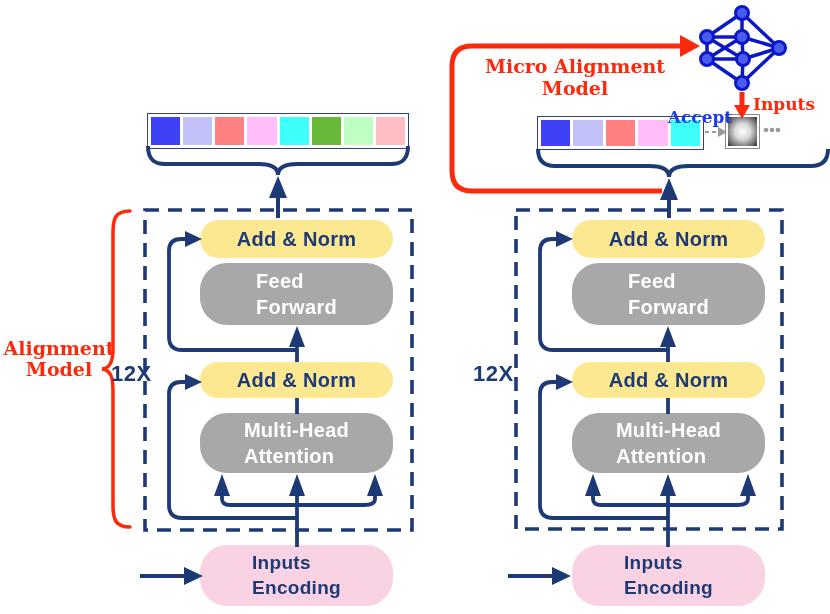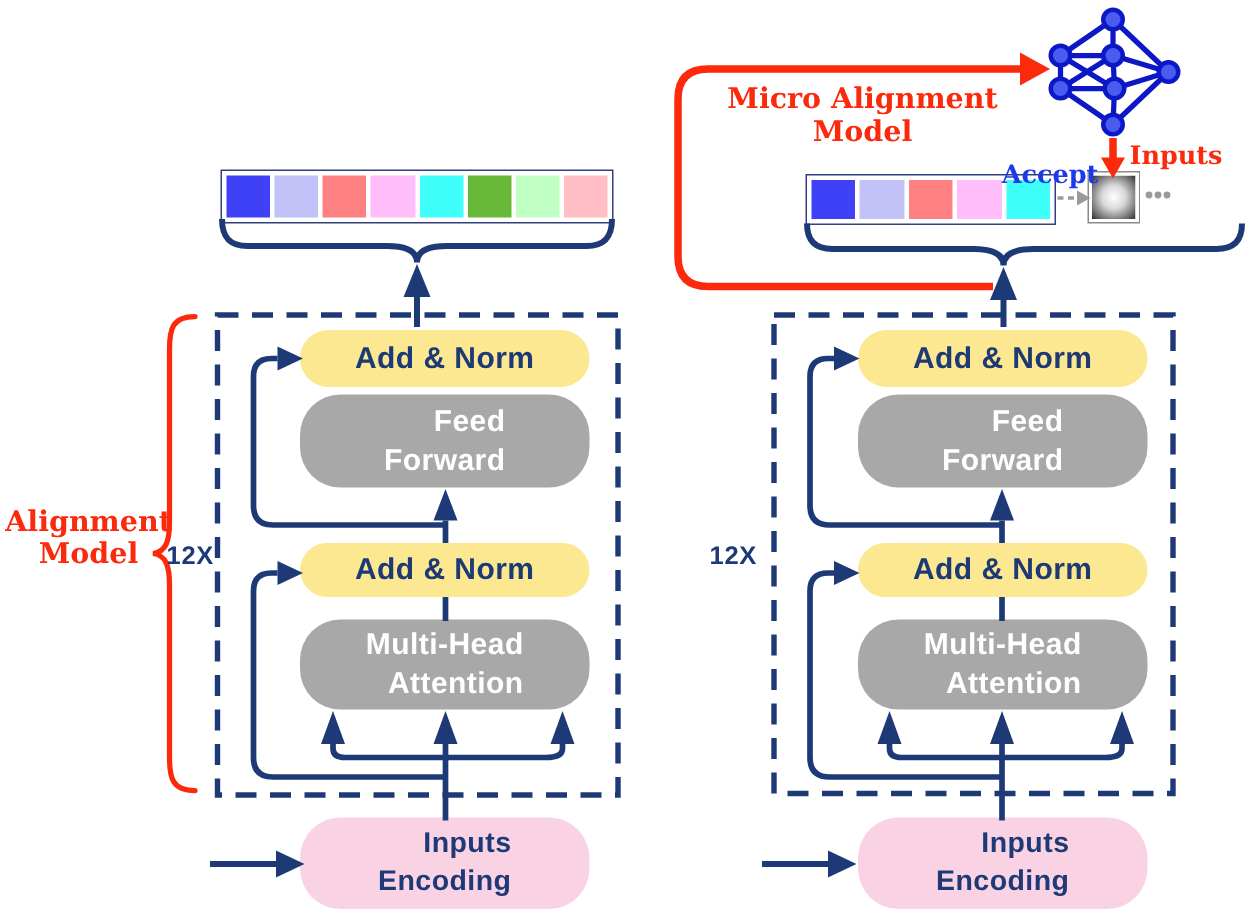--- a/index.html
+++ b/index.html
@@ -14,42 +14,42 @@
   .navy-stroke{stroke:var(--navy);fill:none;}
   .navy-fill{fill:var(--navy);}
   .red-stroke{stroke:var(--red);fill:none;}
   .red-fill{fill:var(--red);}
   .nn-edge{stroke:var(--nn-blue);stroke-width:3.5;stroke-linecap:round;}
   .nn-node{fill:var(--nn-node);stroke:var(--nn-blue);stroke-width:3;}
   .gray-fill{fill:var(--muted-gray);}
   .gray-stroke{stroke:var(--muted-gray);fill:none;}
 
   .pill{position:absolute;display:flex;align-items:center;justify-content:center;
-        z-index:4;text-align:right;}
+        z-index:4;text-align:left;}
   .pill .lbl{white-space:pre-line;font-weight:bold;font-size:20px;line-height:1.3;
         letter-spacing:.3px;color:var(--navy);}
   .pill.yellow{background:var(--yellow);border-radius:19px;}
   .pill.gray{background:var(--gray);border-radius:27px;}
   .pill.gray .lbl{color:#fff;}
   .pill.pink{background:var(--pink);border-radius:27px;}
 
   .token-strip{position:absolute;display:flex;gap:3px;background:#fff;padding:3px;
         box-sizing:border-box;border:1px solid #33407e;z-index:3;}
   .token{flex:1 1 0;}
 
   .masked-token{position:absolute;left:726px;top:115px;width:33px;height:33px;
         box-sizing:border-box;border:2px solid #fff;box-shadow:0 0 0 1px #8a8a8a;
         background:radial-gradient(circle at 50% 50%, #ffffff 0%, #d9d9d9 38%, #6e6e6e 78%, #2b2b2b 100%);
         z-index:3;}
 
   .annot{position:absolute;font-family:"DejaVu Serif",serif;font-weight:bold;
         white-space:pre-line;text-align:center;z-index:7;}
   .annot.red{color:var(--red);}
   .annot.blue{color:var(--accept-blue);}
-  .repeat-label{position:absolute;font-weight:bold;font-size:17px;color:var(--navy);
+  .repeat-label{position:absolute;font-weight:bold;font-size:22px;color:var(--navy);
         z-index:7;letter-spacing:.5px;}
 </style>
 </head>
 <body>
 
 <div id="stage">
 
   <div class="token-strip" style="left:147px;top:113px;width:262px;height:36px;">
       <div class="token" style="background: rgb(63, 65, 247);"></div>
       <div class="token" style="background: rgb(194, 194, 248);"></div>

